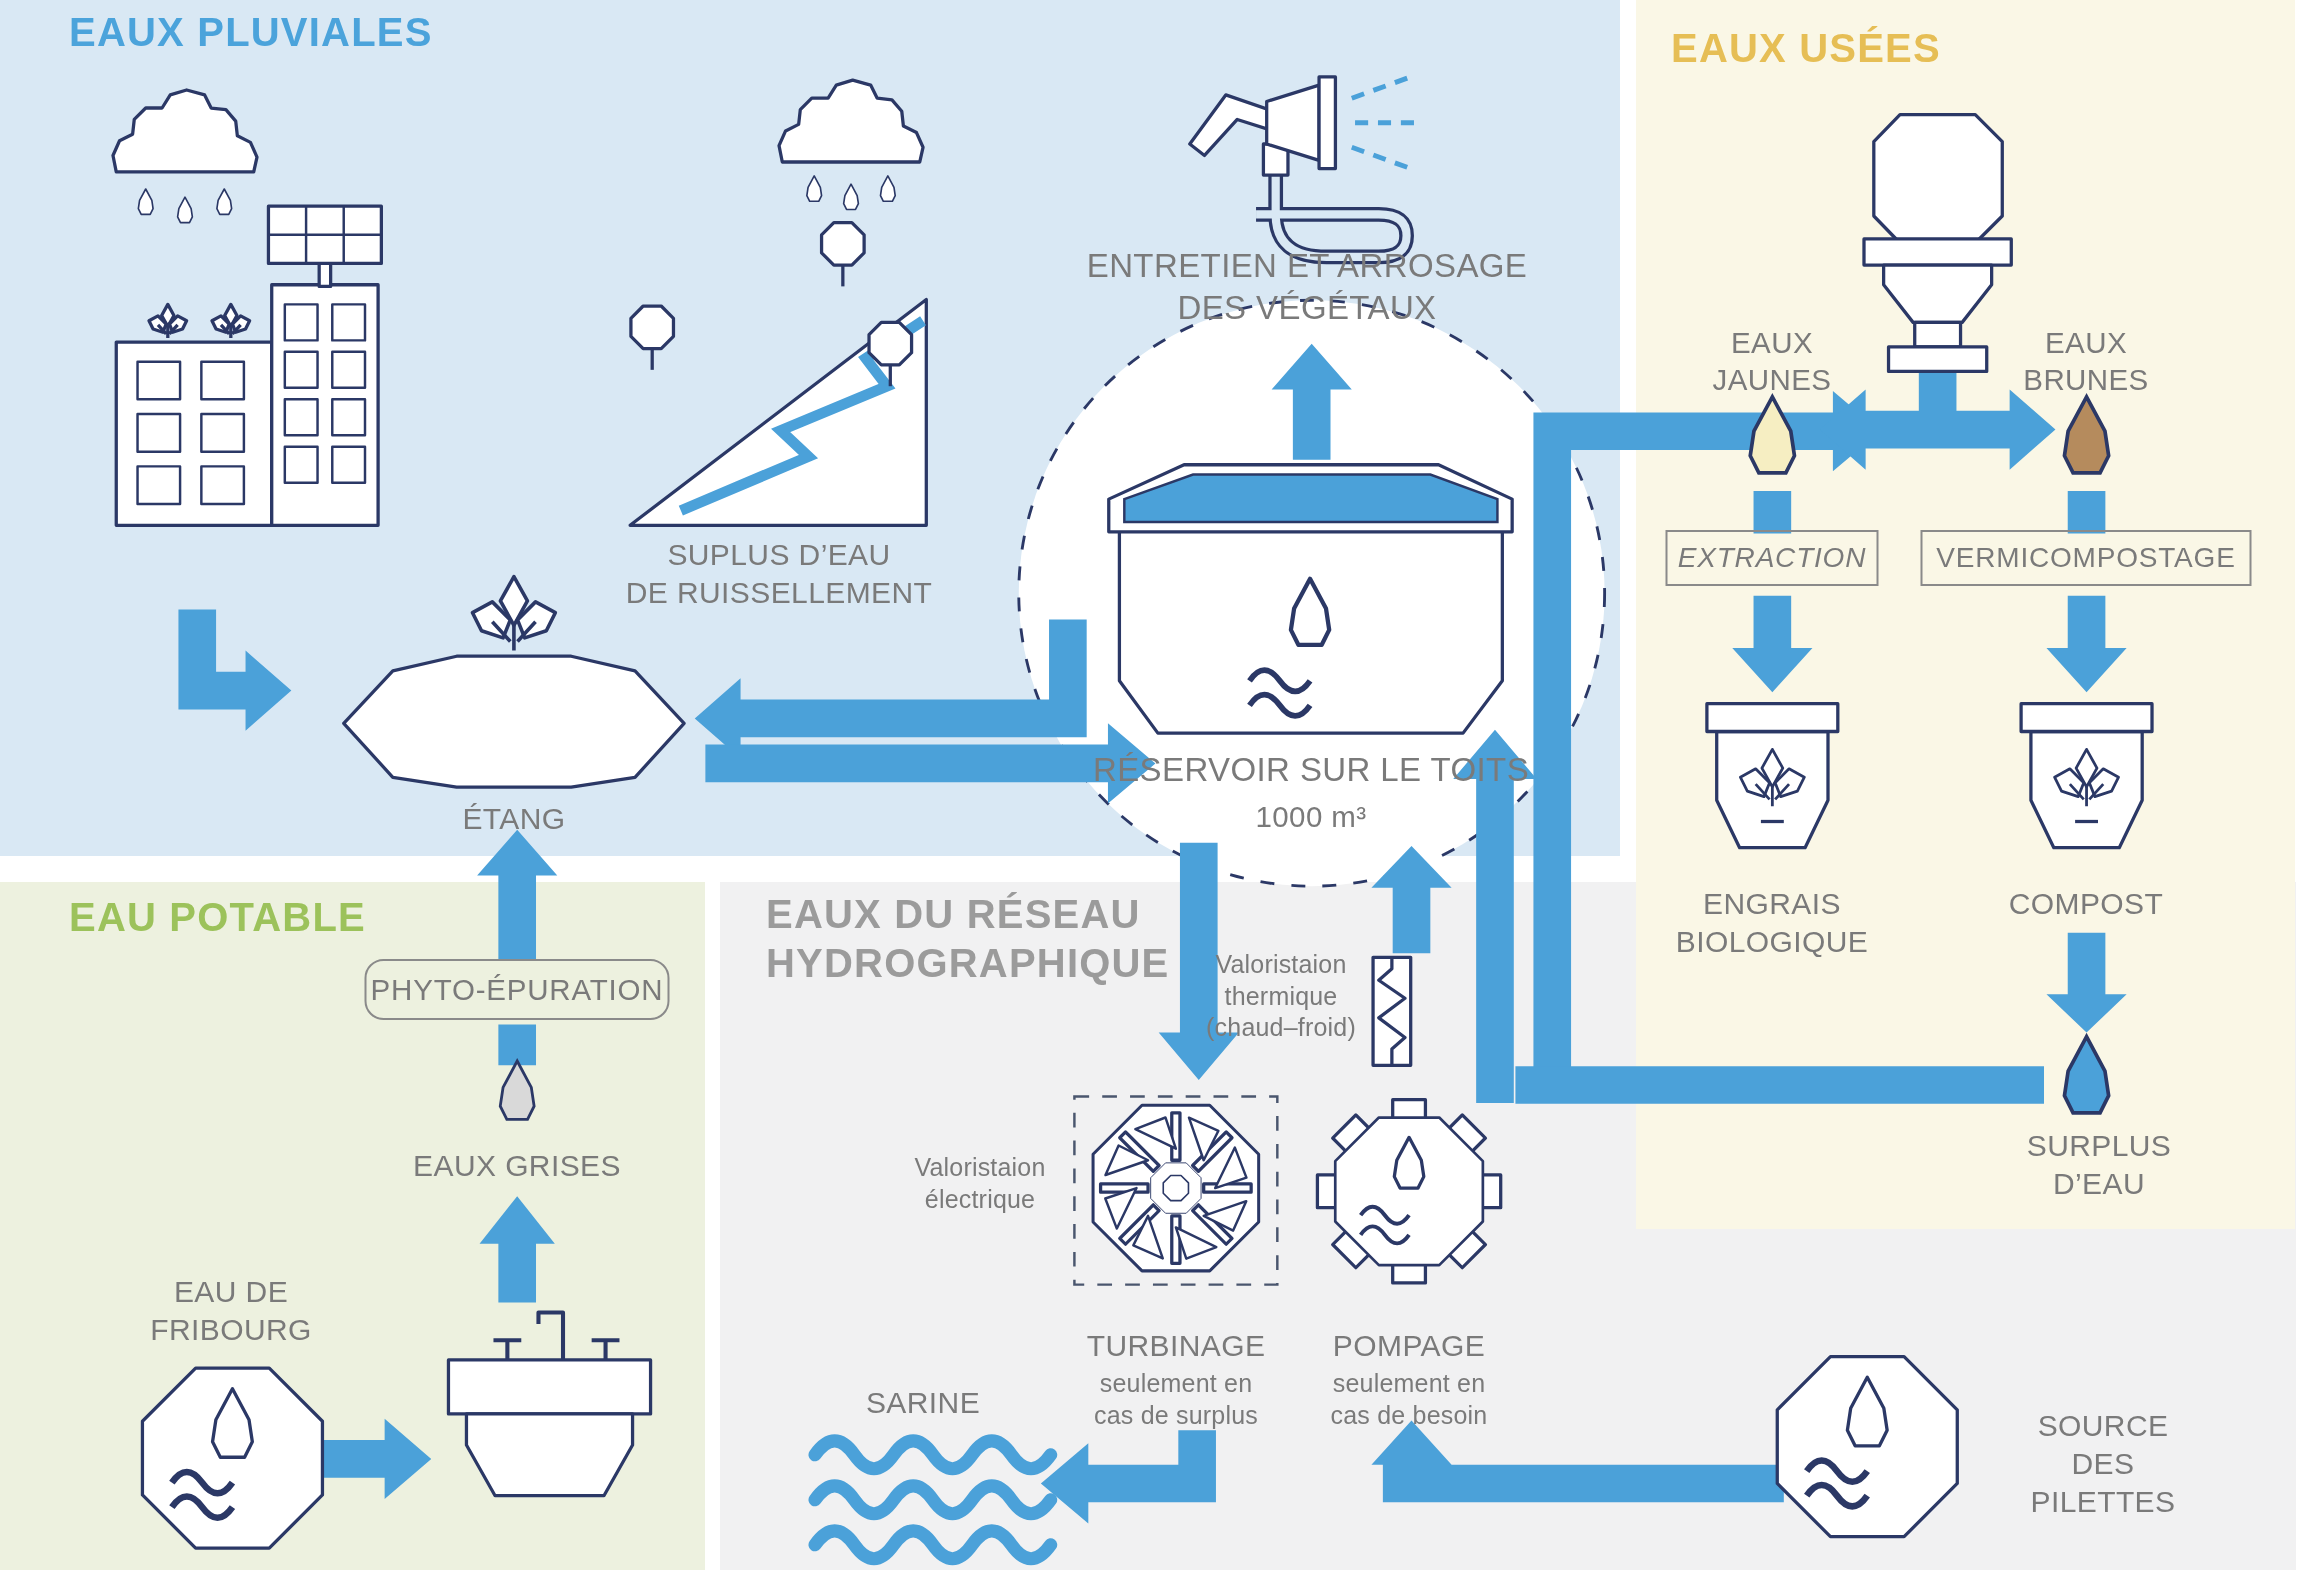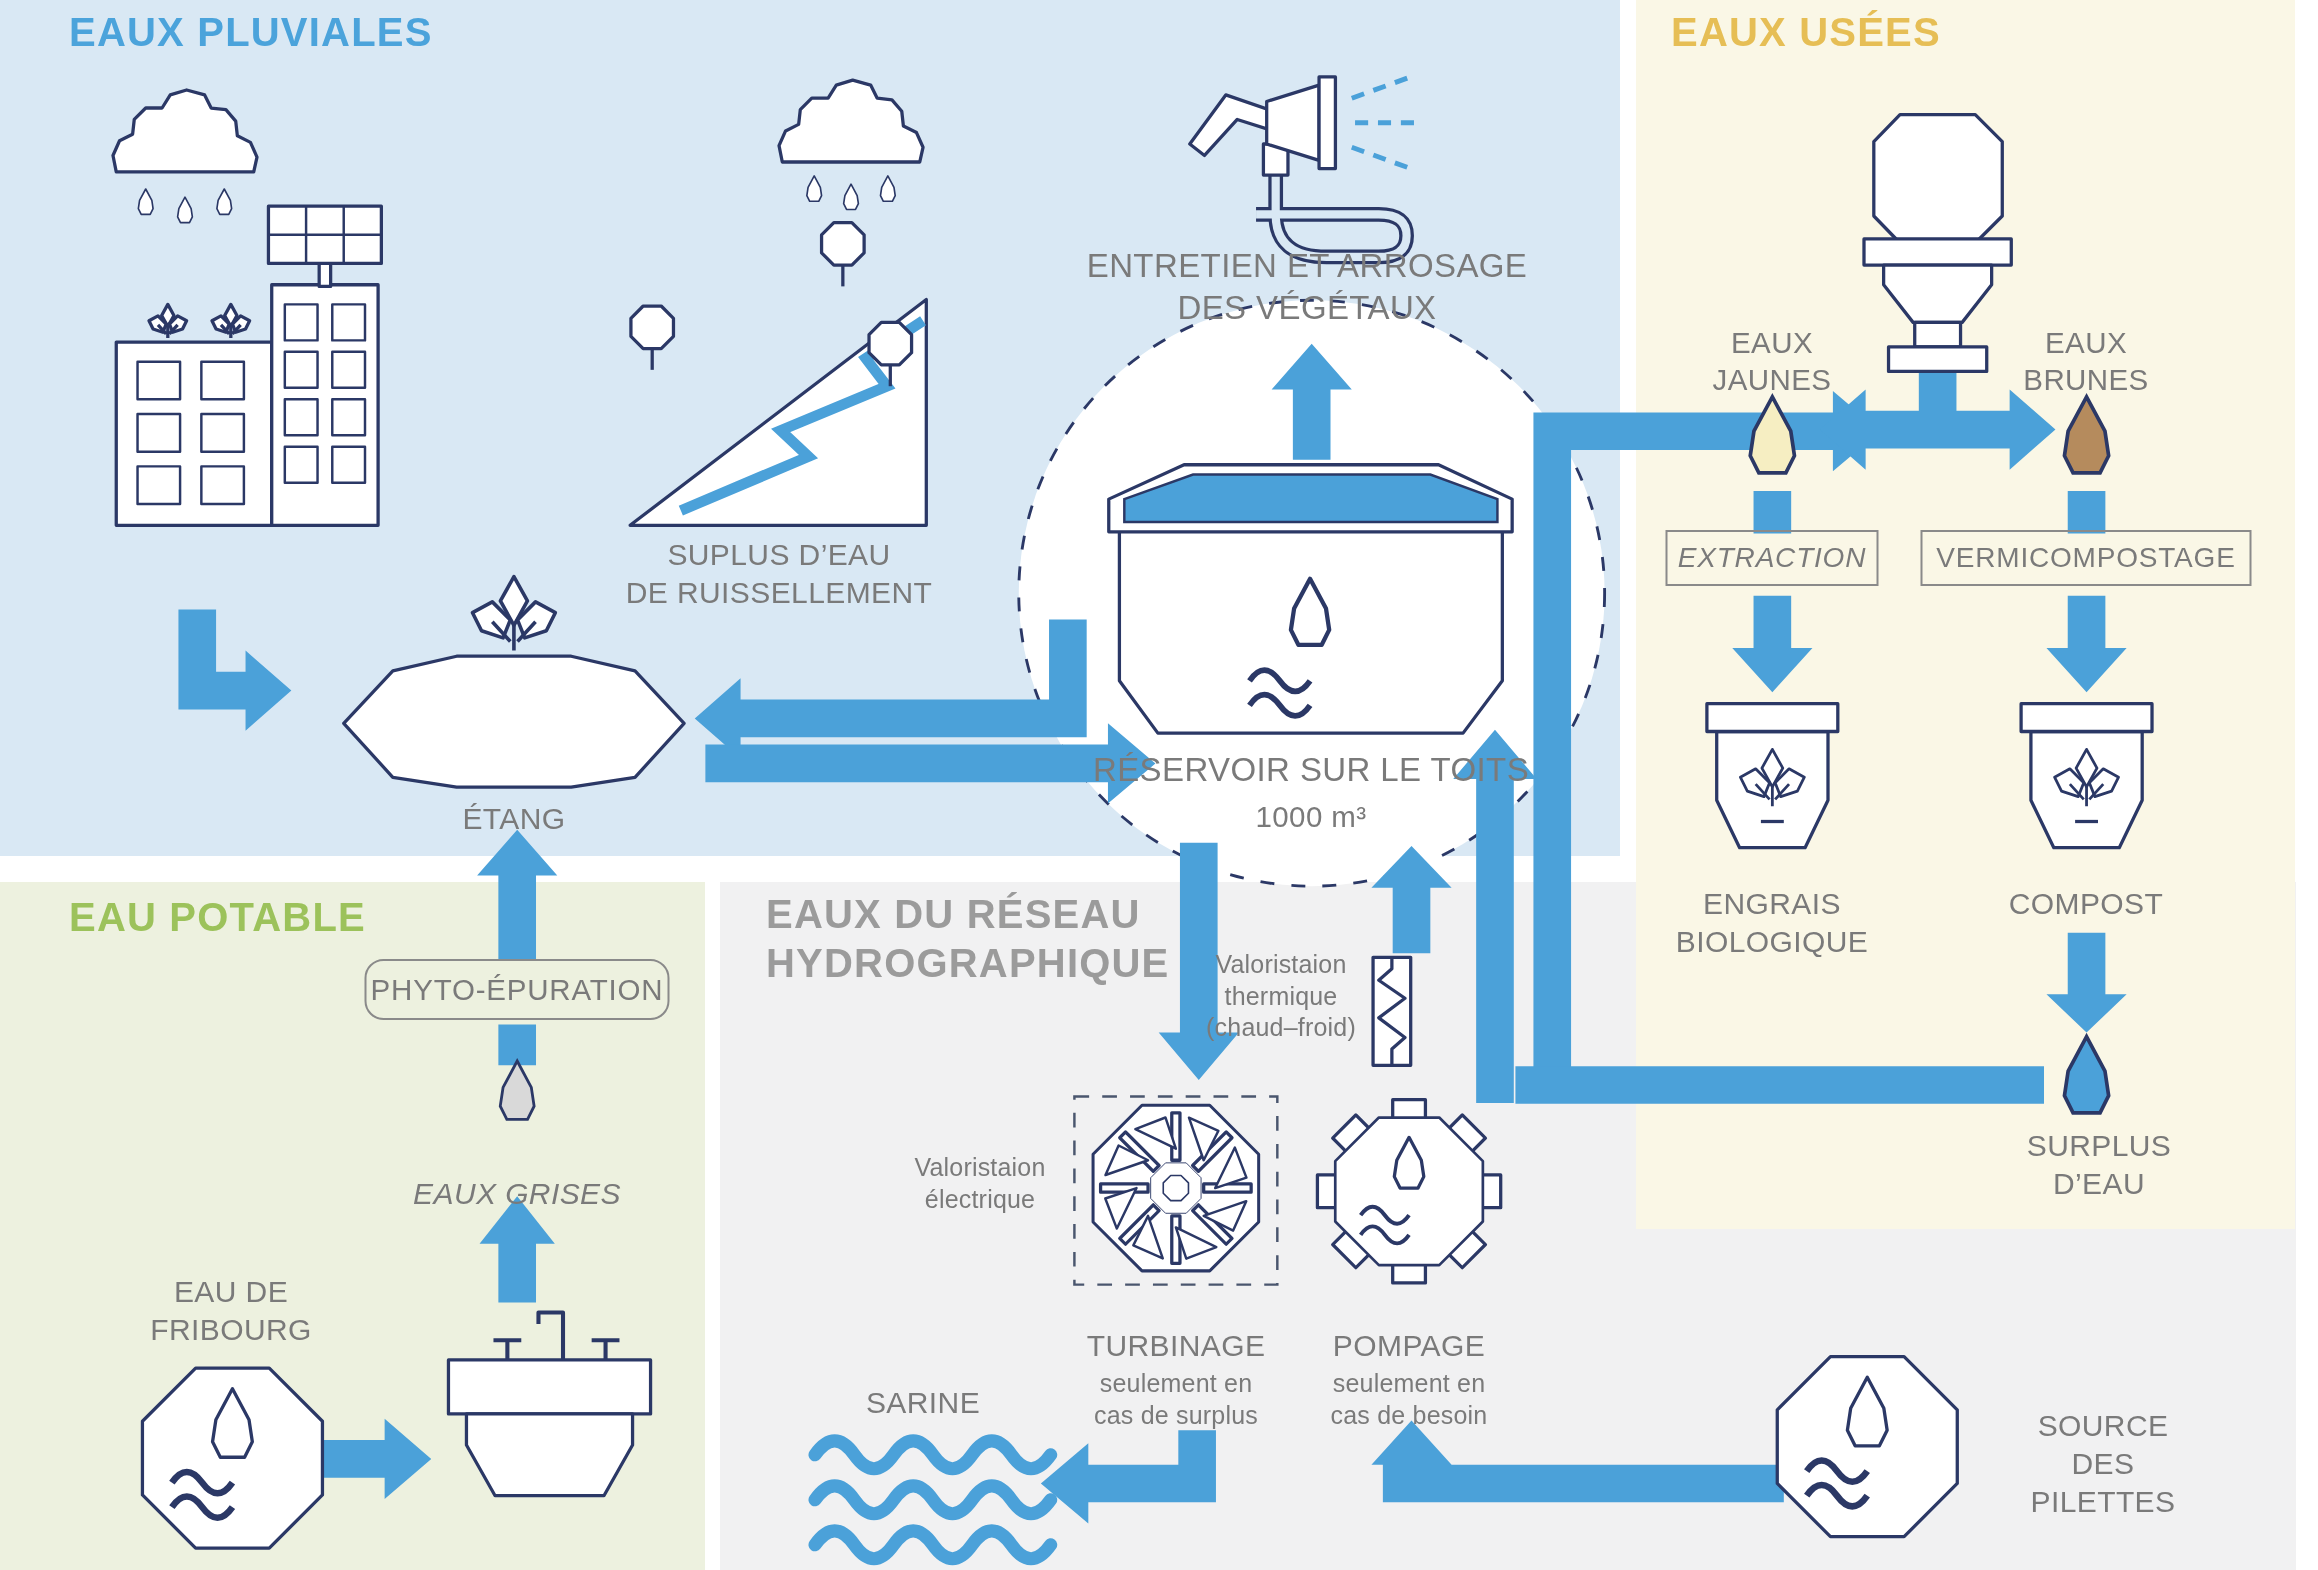--- a/index.html
+++ b/index.html
@@ -214,21 +214,21 @@
     </g>
     <g stroke="#4BA1D9" stroke-width="16" fill="none" stroke-linecap="round">
       <path d="M996,1778 q24,-34 48,0 t48,0 t48,0 t48,0 t48,0 t48,0"></path>
       <path d="M996,1833 q24,-34 48,0 t48,0 t48,0 t48,0 t48,0 t48,0"></path>
       <path d="M996,1888 q24,-34 48,0 t48,0 t48,0 t48,0 t48,0 t48,0"></path>
     </g>
     <use href="#sourceicon" class="ic" transform="translate(2282,1768)"></use>
   </svg>
 
   <div class="hdr" style="left: 69px; top: 8.2px; color: rgb(75, 163, 219);">EAUX PLUVIALES</div>
-  <div class="hdr" style="left: 1671px; top: 8px; color: rgb(230, 190, 85);">EAUX USÉES</div>
+  <div class="hdr" style="left: 1671px; top: 24px; color: rgb(230, 190, 85);">EAUX USÉES</div>
   <div class="hdr" style="left: 69px; top: 893px; color: rgb(156, 194, 91);">EAU POTABLE</div>
   <div class="hdr" style="left: 766px; top: 890px; color: rgb(155, 155, 155);">EAUX DU RÉSEAU
 HYDROGRAPHIQUE</div>
 
   <div class="lbl" style="left:779px;top:536px;">SUPLUS D’EAU
 DE RUISSELLEMENT</div>
   <div class="lbl" style="left:514px;top:800px;">ÉTANG</div>
   <div class="lbl big" style="left:1307px;top:245px;">ENTRETIEN ET ARROSAGE
 DES VÉGÉTAUX</div>
   <div class="lbl big" style="left:1311px;top:749px;">RÉSERVOIR SUR LE TOITS</div>
@@ -239,21 +239,21 @@
   <div class="lbl sub" style="left:2086px;top:324px;">EAUX
 BRUNES</div>
   <div class="box" style="left:1772px;top:530px;width:209px;height:52px;font-style:italic;">EXTRACTION</div>
   <div class="box" style="left:2086px;top:530px;width:327px;height:52px;">VERMICOMPOSTAGE</div>
   <div class="lbl" style="left:1772px;top:885px;">ENGRAIS
 BIOLOGIQUE</div>
   <div class="lbl" style="left:2086px;top:885px;">COMPOST</div>
   <div class="lbl" style="left:2099px;top:1127px;">SURPLUS D’EAU</div>
 
   <div class="box" style="left:517px;top:959px;width:301px;height:57px;font-size:29.5px;border-radius:19px;">PHYTO-ÉPURATION</div>
-  <div class="lbl" style="left:517px;top:1175px;font-style:italic;">EAUX GRISES</div>
+  <div class="lbl" style="left:517px;top:1147px;">EAUX GRISES</div>
   <div class="lbl" style="left:231px;top:1273px;">EAU DE
 FRIBOURG</div>
 
   <div class="lbl note" style="left:1281px;top:949px;">Valoristaion
 thermique
 (chaud–froid)</div>
   <div class="lbl note" style="left:980px;top:1152px;">Valoristaion
 électrique</div>
   <div class="lbl" style="left:1176px;top:1327px;">TURBINAGE</div>
   <div class="lbl note" style="left:1176px;top:1368px;">seulement en

